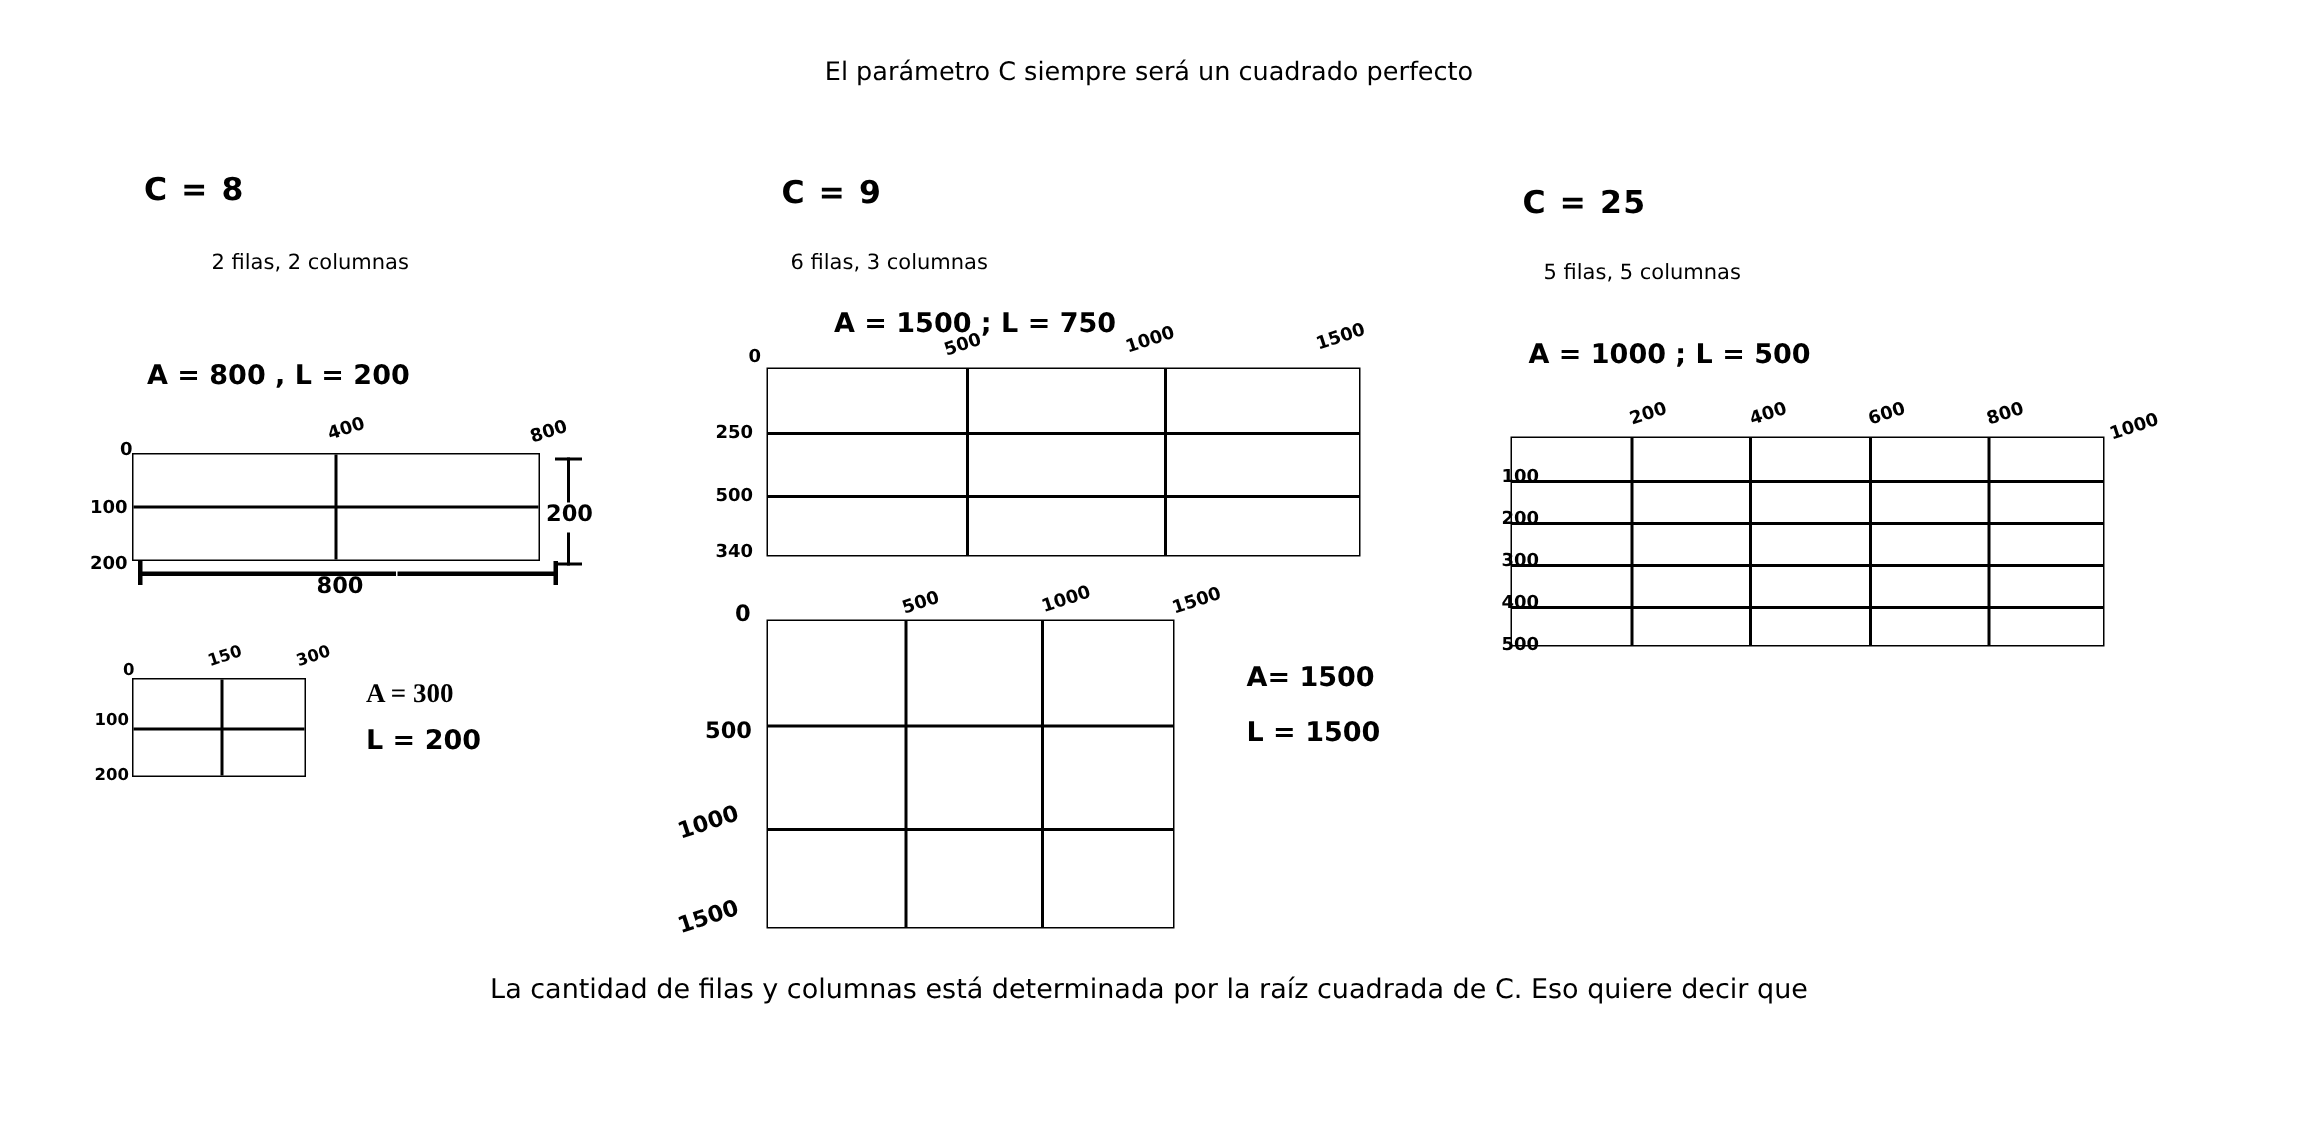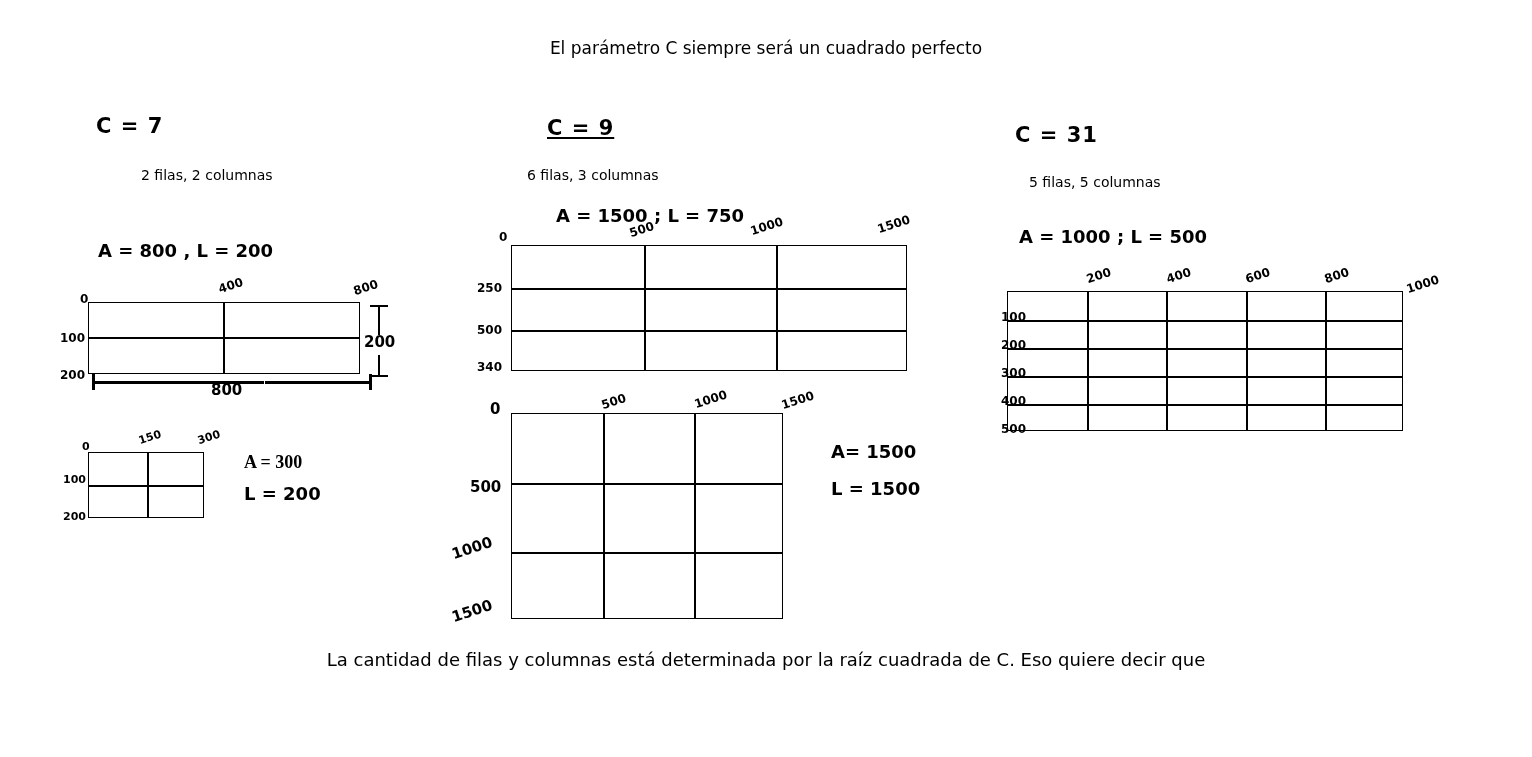--- a/index.html
+++ b/index.html
@@ -68,21 +68,21 @@
     font-size: 18px;
     line-height: 30px;
   }
   #footer div { display: block; }
 </style>
 </head>
 <body>
 
 <div class="abs txt" id="title">El parámetro C siempre será un cuadrado perfecto</div>
 
-<div class="abs txt hand section-title" style="top:114px; left:96px;">C = 7</div>
+<div class="abs txt hand section-title" style="top:114px; left:96px;">C = 8</div>
 <div class="abs txt section-sub" style="top:167px; left:141px;">2 filas, 2 columnas</div>
 
 <div class="abs txt hand label-big" style="top:240px; left:98px;">A = 800 ,  L = 200</div>
 
 <div class="grid" id="grid-c4-1" style="left:88px; top:302px; width:272px; height:72px;">
   <div class="vline" style="left:134px;"></div>
   <div class="hline" style="top:34px;"></div>
 </div>
 
 <div class="abs txt hand label-small" style="top:292px; left:80px;">0</div>
@@ -109,21 +109,21 @@
   <div class="hline" style="top:32px;"></div>
 </div>
 <div class="abs txt hand label-tiny" style="top:440px; left:82px;">0</div>
 <div class="abs txt hand label-tiny rot-tick" style="top:434px; left:141px;">150</div>
 <div class="abs txt hand label-tiny rot-tick" style="top:434px; left:200px;">300</div>
 <div class="abs txt hand label-tiny" style="top:473px; left:63px;">100</div>
 <div class="abs txt hand label-tiny" style="top:510px; left:63px;">200</div>
 <div class="abs txt hand label-big" style="top:452px; left:244px;font-family:Liberation Serif, serif;">A = 300</div>
 <div class="abs txt hand label-big" style="top:483px; left:244px;">L = 200</div>
 
-<div class="abs txt hand section-title" style="top:116px; left:547px;text-decoration:underline;">C = 9</div>
+<div class="abs txt hand section-title" style="top:116px; left:521px;">C = 9</div>
 <div class="abs txt section-sub" style="top:167px; left:527px;">6 filas, 3 columnas</div>
 
 <div class="abs txt hand label-big" style="top:205px; left:556px;">A = 1500 ;  L = 750</div>
 
 <div class="grid" id="grid-c9-1" style="left:511px; top:245px; width:396px; height:126px;">
   <div class="vline" style="left:132px;"></div>
   <div class="vline" style="left:264px;"></div>
   <div class="hline" style="top:42px;"></div>
   <div class="hline" style="top:84px;"></div>
 </div>
@@ -144,21 +144,21 @@
 <div class="abs txt hand label-mid" style="top:400px; left:490px;">0</div>
 <div class="abs txt hand label-small rot-tick" style="top:398px; left:604px;">500</div>
 <div class="abs txt hand label-small rot-tick" style="top:397px; left:697px;">1000</div>
 <div class="abs txt hand label-small rot-tick" style="top:398px; left:784px;">1500</div>
 <div class="abs txt hand label-mid" style="top:478px; left:470px;">500</div>
 <div class="abs txt hand label-mid rot-tick" style="top:545px; left:455px;">1000</div>
 <div class="abs txt hand label-mid rot-tick" style="top:608px; left:455px;">1500</div>
 <div class="abs txt hand label-big" style="top:441px; left:831px;">A= 1500</div>
 <div class="abs txt hand label-big" style="top:478px; left:831px;">L = 1500</div>
 
-<div class="abs txt hand section-title" style="top:123px; left:1015px;">C = 31</div>
+<div class="abs txt hand section-title" style="top:123px; left:1015px;">C = 25</div>
 <div class="abs txt section-sub" style="top:174px; left:1029px;">5 filas, 5 columnas</div>
 
 <div class="abs txt hand label-big" style="top:226px; left:1019px;text-align:right;">A = 1000  ;   L = 500</div>
 
 <div class="grid" id="grid-c25" style="left:1007px; top:291px; width:396px; height:140px;">
   <div class="vline" style="left:79px;"></div>
   <div class="vline" style="left:158px;"></div>
   <div class="vline" style="left:238px;"></div>
   <div class="vline" style="left:317px;"></div>
   <div class="hline" style="top:28px;"></div>

